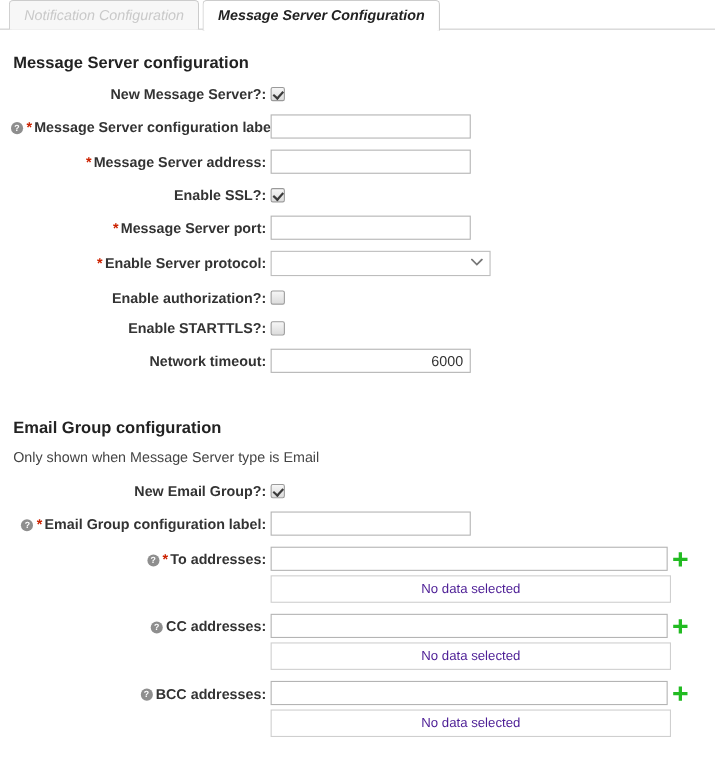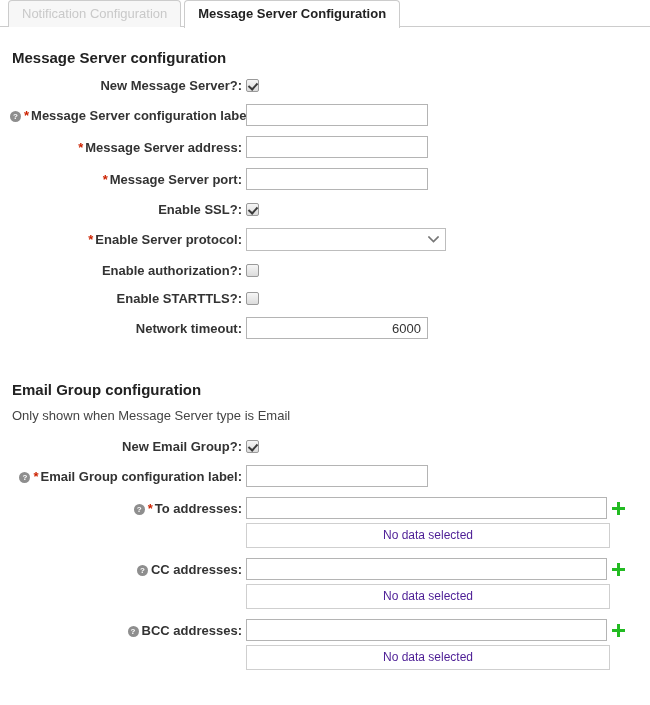--- a/index.html
+++ b/index.html
@@ -30,20 +30,21 @@
     height: 1px;
     background: #cccccc;
   }
   .tabs {
     position: absolute;
     left: 8px;
     bottom: 0;
     display: flex;
     align-items: flex-start;
     z-index: 2;
+    font-style: italic;
   }
   .tab {
     border: 1px solid #cccccc;
     border-bottom: none;
     border-radius: 4px 4px 0 0;
     padding: 5px 13px 6px 13px;
     font-size: 13px;
     line-height: 15px;
     background: #f3f3f3;
     margin-right: 3px;
@@ -266,34 +267,34 @@
   <div class="row">
     <div class="label-cell">
       <span class="req">*</span><span>Message Server address:</span>
     </div>
     <div class="field-cell">
       <input class="txt" type="text" value="" style="">
     </div>
   </div>
 
   <div class="row">
-    <div class="label-cell">
-      <span class="req">*</span><span>Message Server port:</span>
-    </div>
-    <div class="field-cell">
-      <input class="txt" type="text" value="" style="">
-    </div>
-  </div>
-
-  <div class="row">
     <div class="label-cell checkbox-label">
       <span>Enable SSL?:</span>
     </div>
     <div class="field-cell">
       <div class="cbox checked"></div>
+    </div>
+  </div>
+
+  <div class="row">
+    <div class="label-cell">
+      <span class="req">*</span><span>Message Server port:</span>
+    </div>
+    <div class="field-cell">
+      <input class="txt" type="text" value="" style="">
     </div>
   </div>
 
   <div class="row">
     <div class="label-cell">
       <span class="req">*</span><span>Enable Server protocol:</span>
     </div>
     <div class="field-cell">
       <div class="sel">
         <span class="chev">

